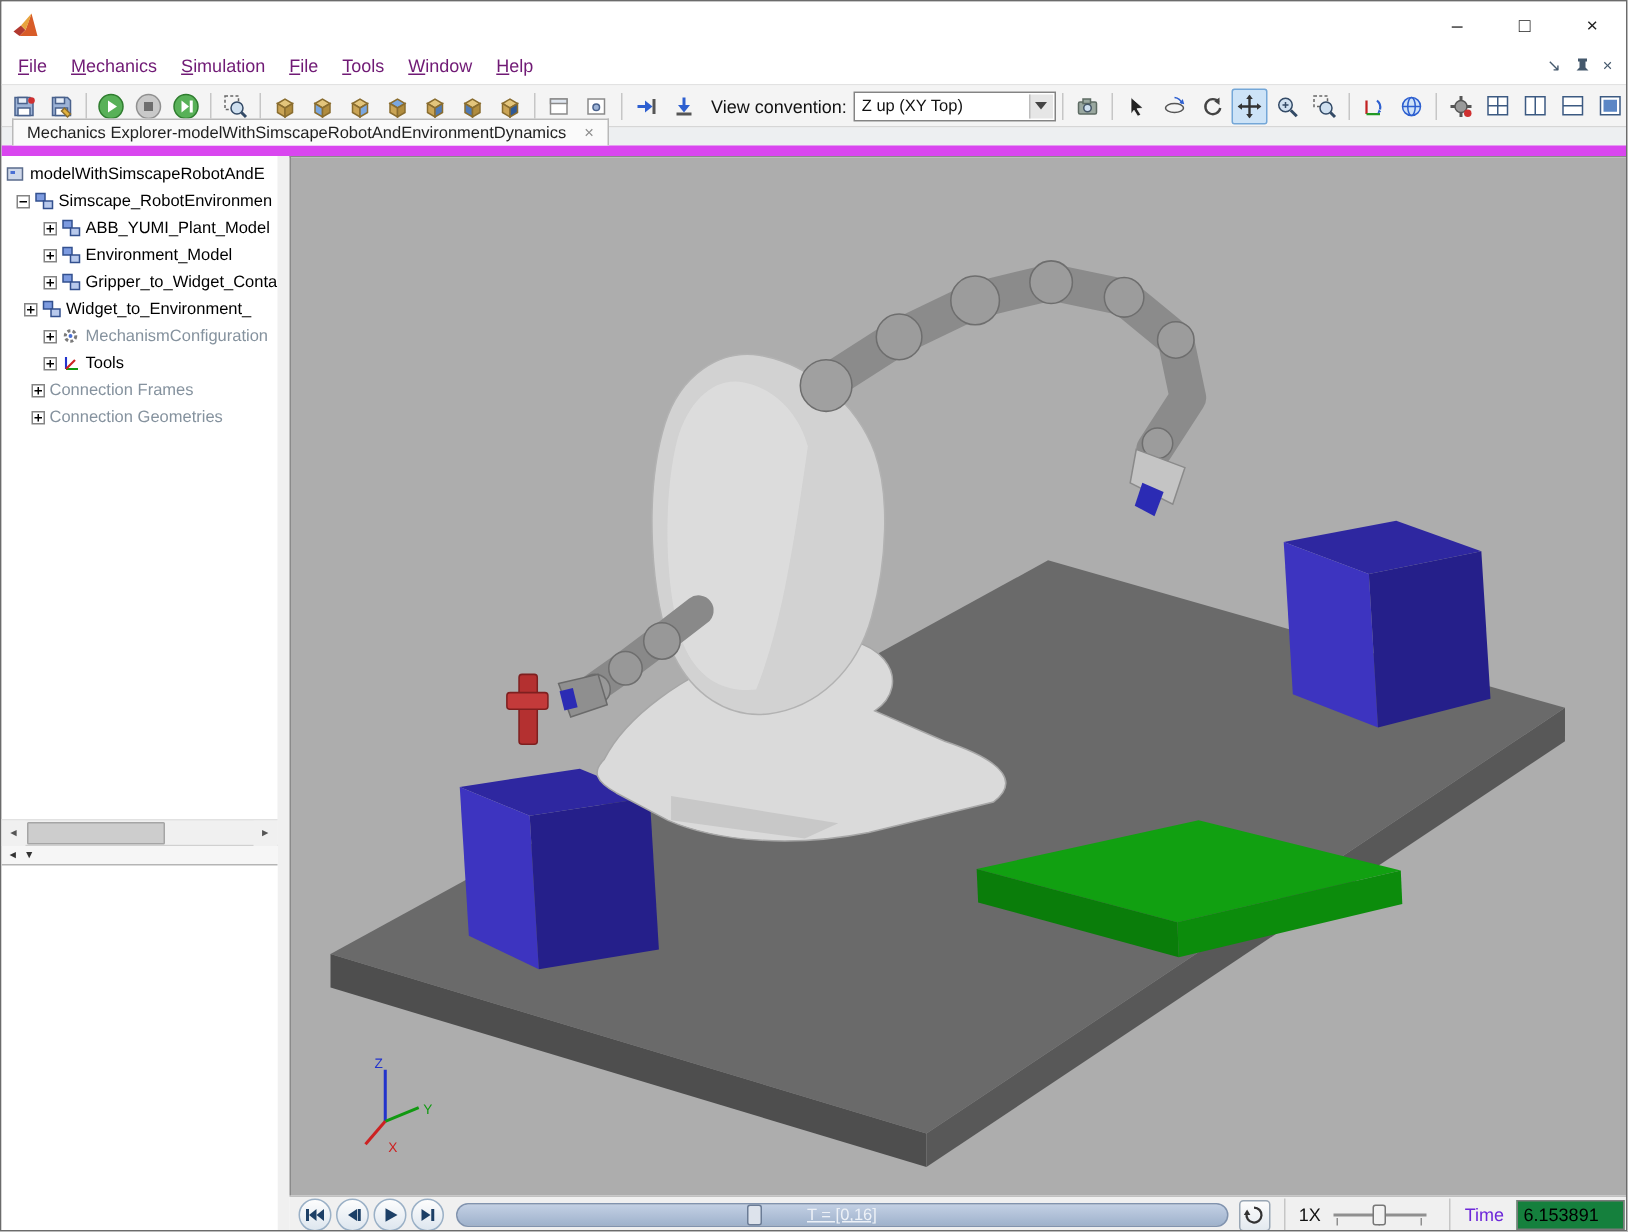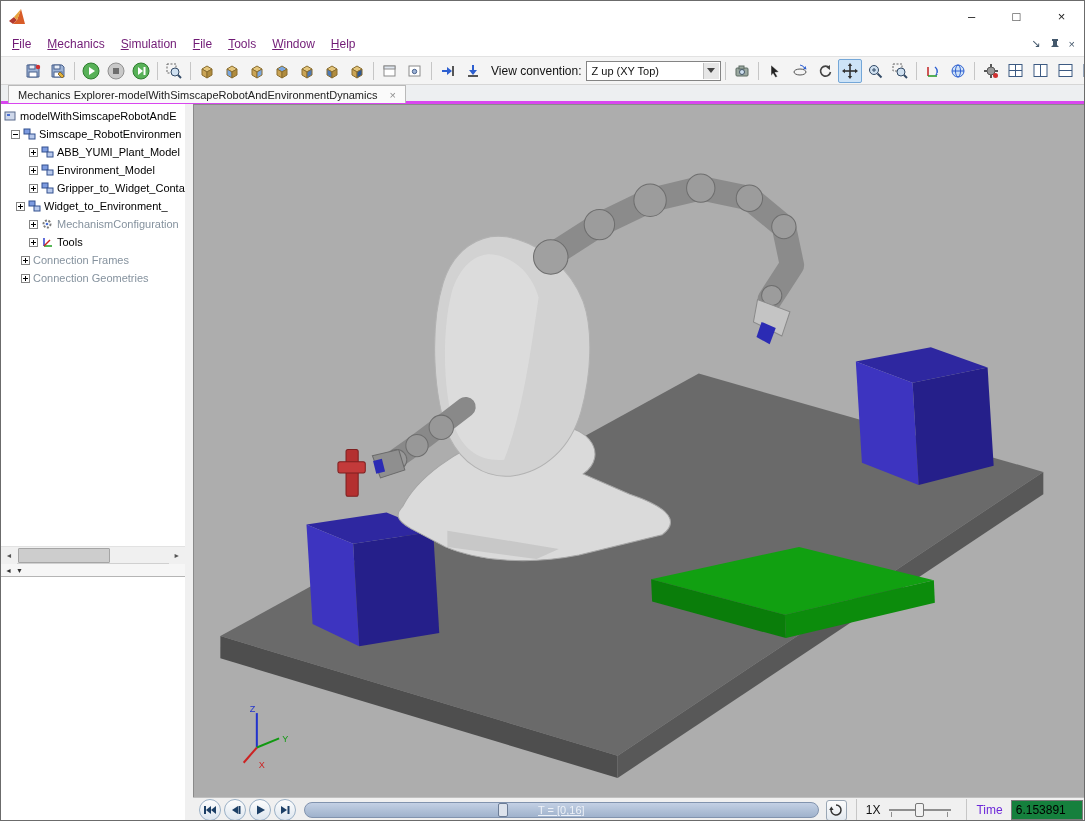--- a/index.html
+++ b/index.html
@@ -11,31 +11,31 @@
   .app-icon{width:20px;height:17px;margin:0 6px 0 7px;flex:0 0 auto;}
   .title-text{font-size:12px;color:#000;white-space:nowrap;overflow:hidden;}
   .win-controls{margin-left:auto;display:flex;height:100%;}
   .win-btn{width:45px;height:100%;display:flex;align-items:center;justify-content:center;font-size:13px;color:#222;cursor:default;}
   
   .menubar{height:26px;display:flex;align-items:center;background:#fff;border-bottom:1px solid #e2e2e2;padding-left:3px;}
   .menu-item{display:inline-block;padding:4px 8px;color:#701a75;}
   .menu-item::first-letter{text-decoration:underline;}
   .menubar-right{margin-left:auto;display:flex;align-items:center;gap:9px;padding-right:9px;color:#44586c;font-size:11px;}
   
-  .toolbar{height:28px;display:flex;align-items:center;background:#f4f4f4;border-bottom:1px solid #d6d6d6;padding:0 20px;gap:1px;}
+  .toolbar{height:28px;display:flex;align-items:center;background:#f4f4f4;border-bottom:1px solid #d6d6d6;padding:0 3px;gap:1px;}
   .tb{width:24px;height:24px;flex:0 0 auto;display:flex;align-items:center;justify-content:center;border:1px solid transparent;border-radius:2px;}
   .tb.active{background:#cde3f7;border-color:#74a7d8;}
   .tsep{width:1px;height:18px;background:#c6c6c6;margin:0 3px;flex:0 0 auto;}
   .vc-label{margin:0 3px 0 5px;white-space:nowrap;color:#111;}
   .vc-select{width:135px;height:20px;background:#fff;border:1px solid #848484;display:flex;align-items:center;padding-left:5px;position:relative;font-size:11px;flex:0 0 auto;}
   .vc-select .caret{position:absolute;right:1px;top:1px;bottom:1px;width:16px;background:#e6e6e6;border-left:1px solid #bdbdbd;display:flex;align-items:center;justify-content:center;}
   .caret i{width:0;height:0;border-left:4px solid transparent;border-right:4px solid transparent;border-top:5px solid #444;}
   .toolbar-right{margin-left:auto;display:flex;gap:1px;}
   
-  .tabbar{height:19px;background:#edeff1;display:flex;padding-left:7px;border-bottom:3px solid #d946ef;}
+  .tabbar{height:19px;background:#edeff1;display:flex;align-items:flex-end;padding-left:7px;border-bottom:7px solid #d946ef;}
   .tab{height:18px;background:#fafafa;border:1px solid #b9b9b9;border-bottom:none;display:flex;align-items:center;padding:0 9px;font-size:11px;gap:12px;color:#222;}
   .tab-close{color:#8d8d8d;}
   
   .main{display:flex;height:718px;}
   .sidebar{width:202px;display:flex;flex-direction:column;background:#fff;border-right:8px solid #f0f0f0;}
   .tree{height:442px;overflow:hidden;padding-top:3px;}
   .trow{height:18px;display:flex;align-items:center;gap:3px;white-space:nowrap;font-size:11px;color:#000;}
   .trow .muted{color:#85929e;}
   .exp{width:9px;height:9px;border:1px solid #848484;background:#fff;position:relative;flex:0 0 auto;}
   .exp::before{content:"";position:absolute;left:1px;right:1px;top:3px;height:1px;background:#000;}

